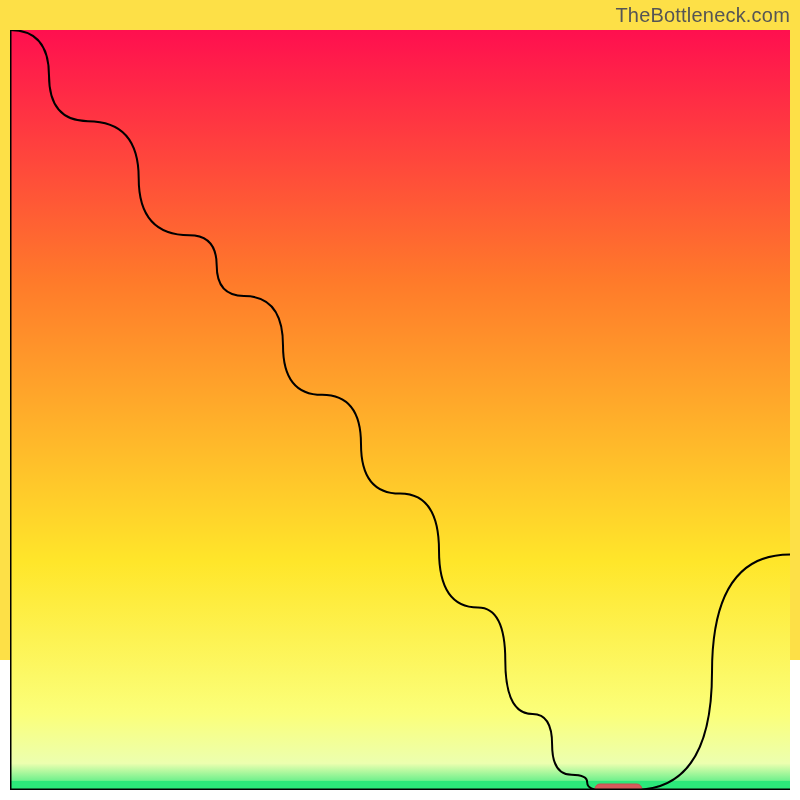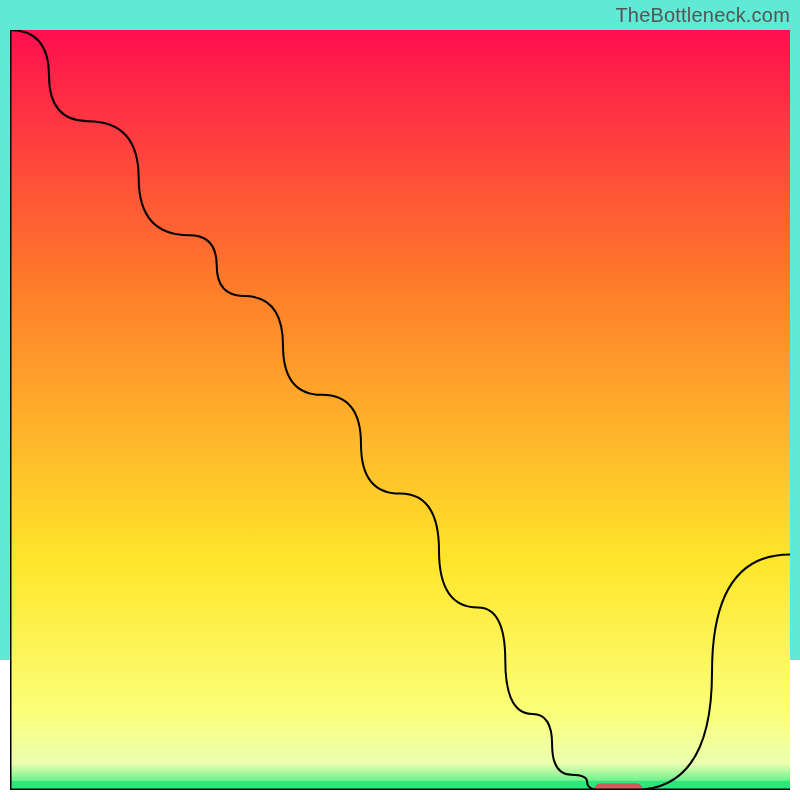--- a/index.html
+++ b/index.html
@@ -7,21 +7,21 @@
     padding: 0;
     width: 800px;
     height: 800px;
     overflow: hidden;
     font-family: Arial, Helvetica, sans-serif;
   }
   .stage {
     position: relative;
     width: 800px;
     height: 660px;
-    background: #5eead4;
+    background: #fde047;
   }
   .watermark {
     position: absolute;
     top: 4px;
     right: 10px;
     color: #555555;
     font-size: 20px;
     font-weight: 500;
     letter-spacing: 0.2px;
   }

